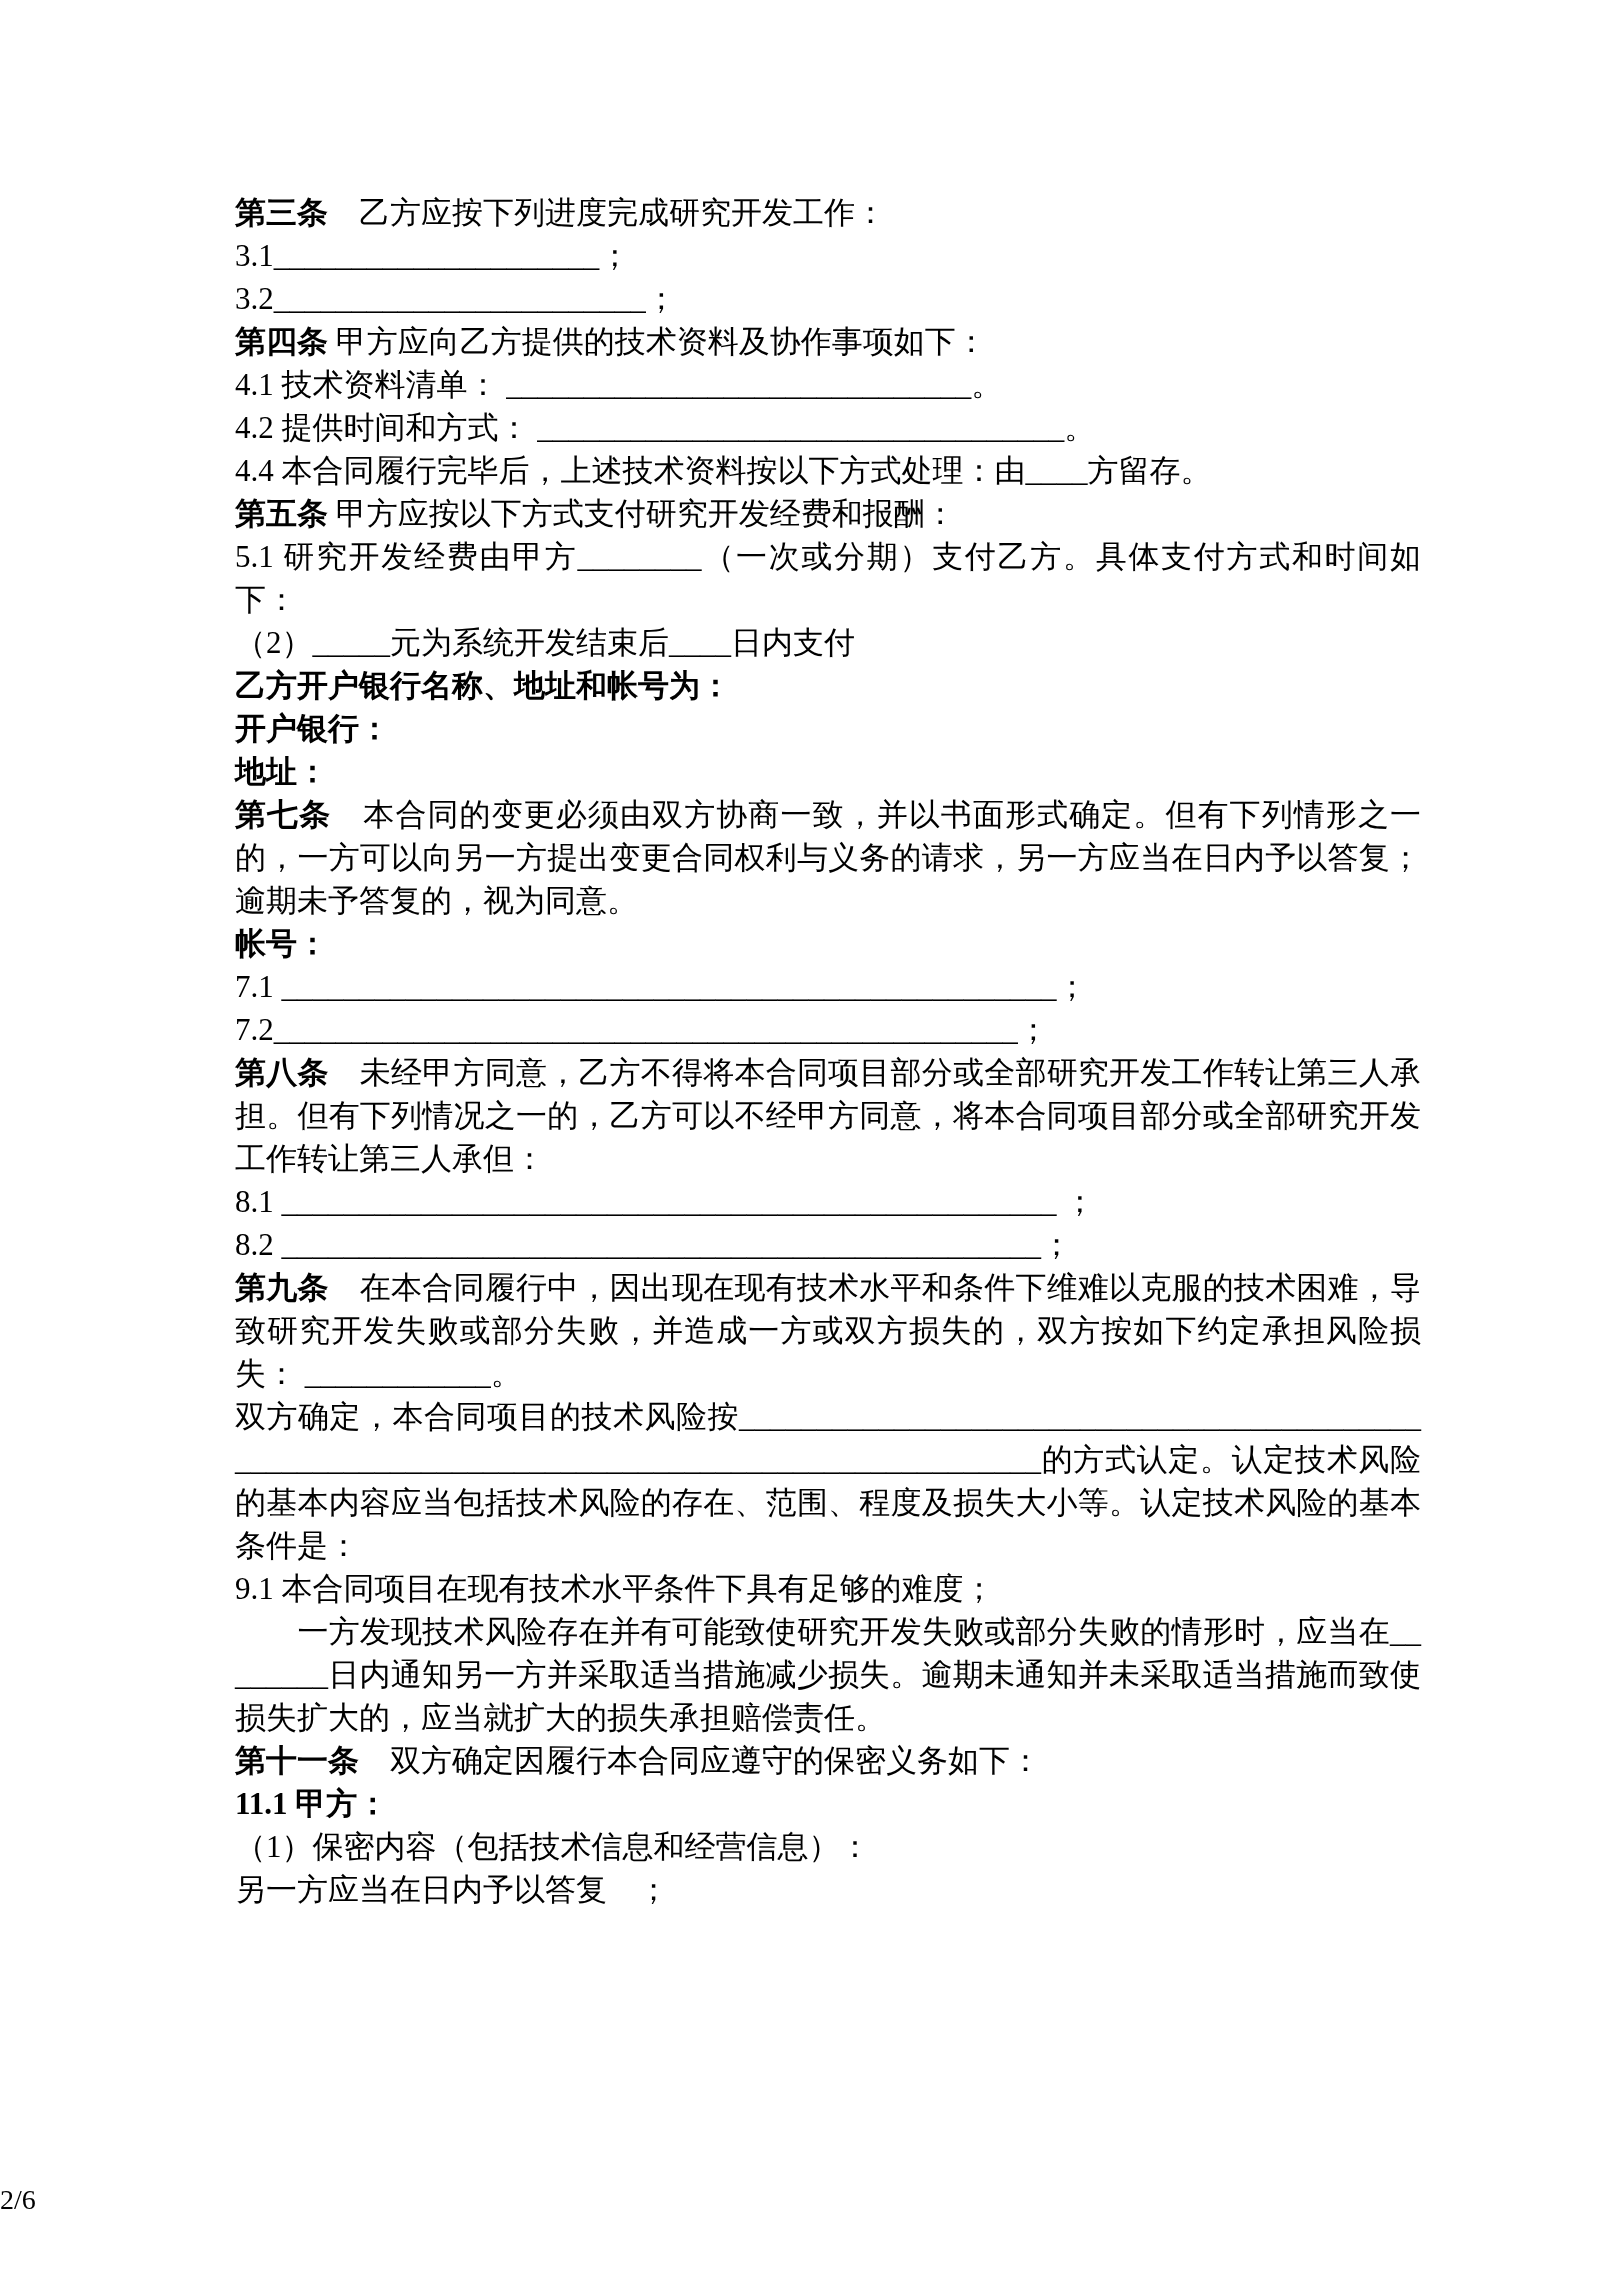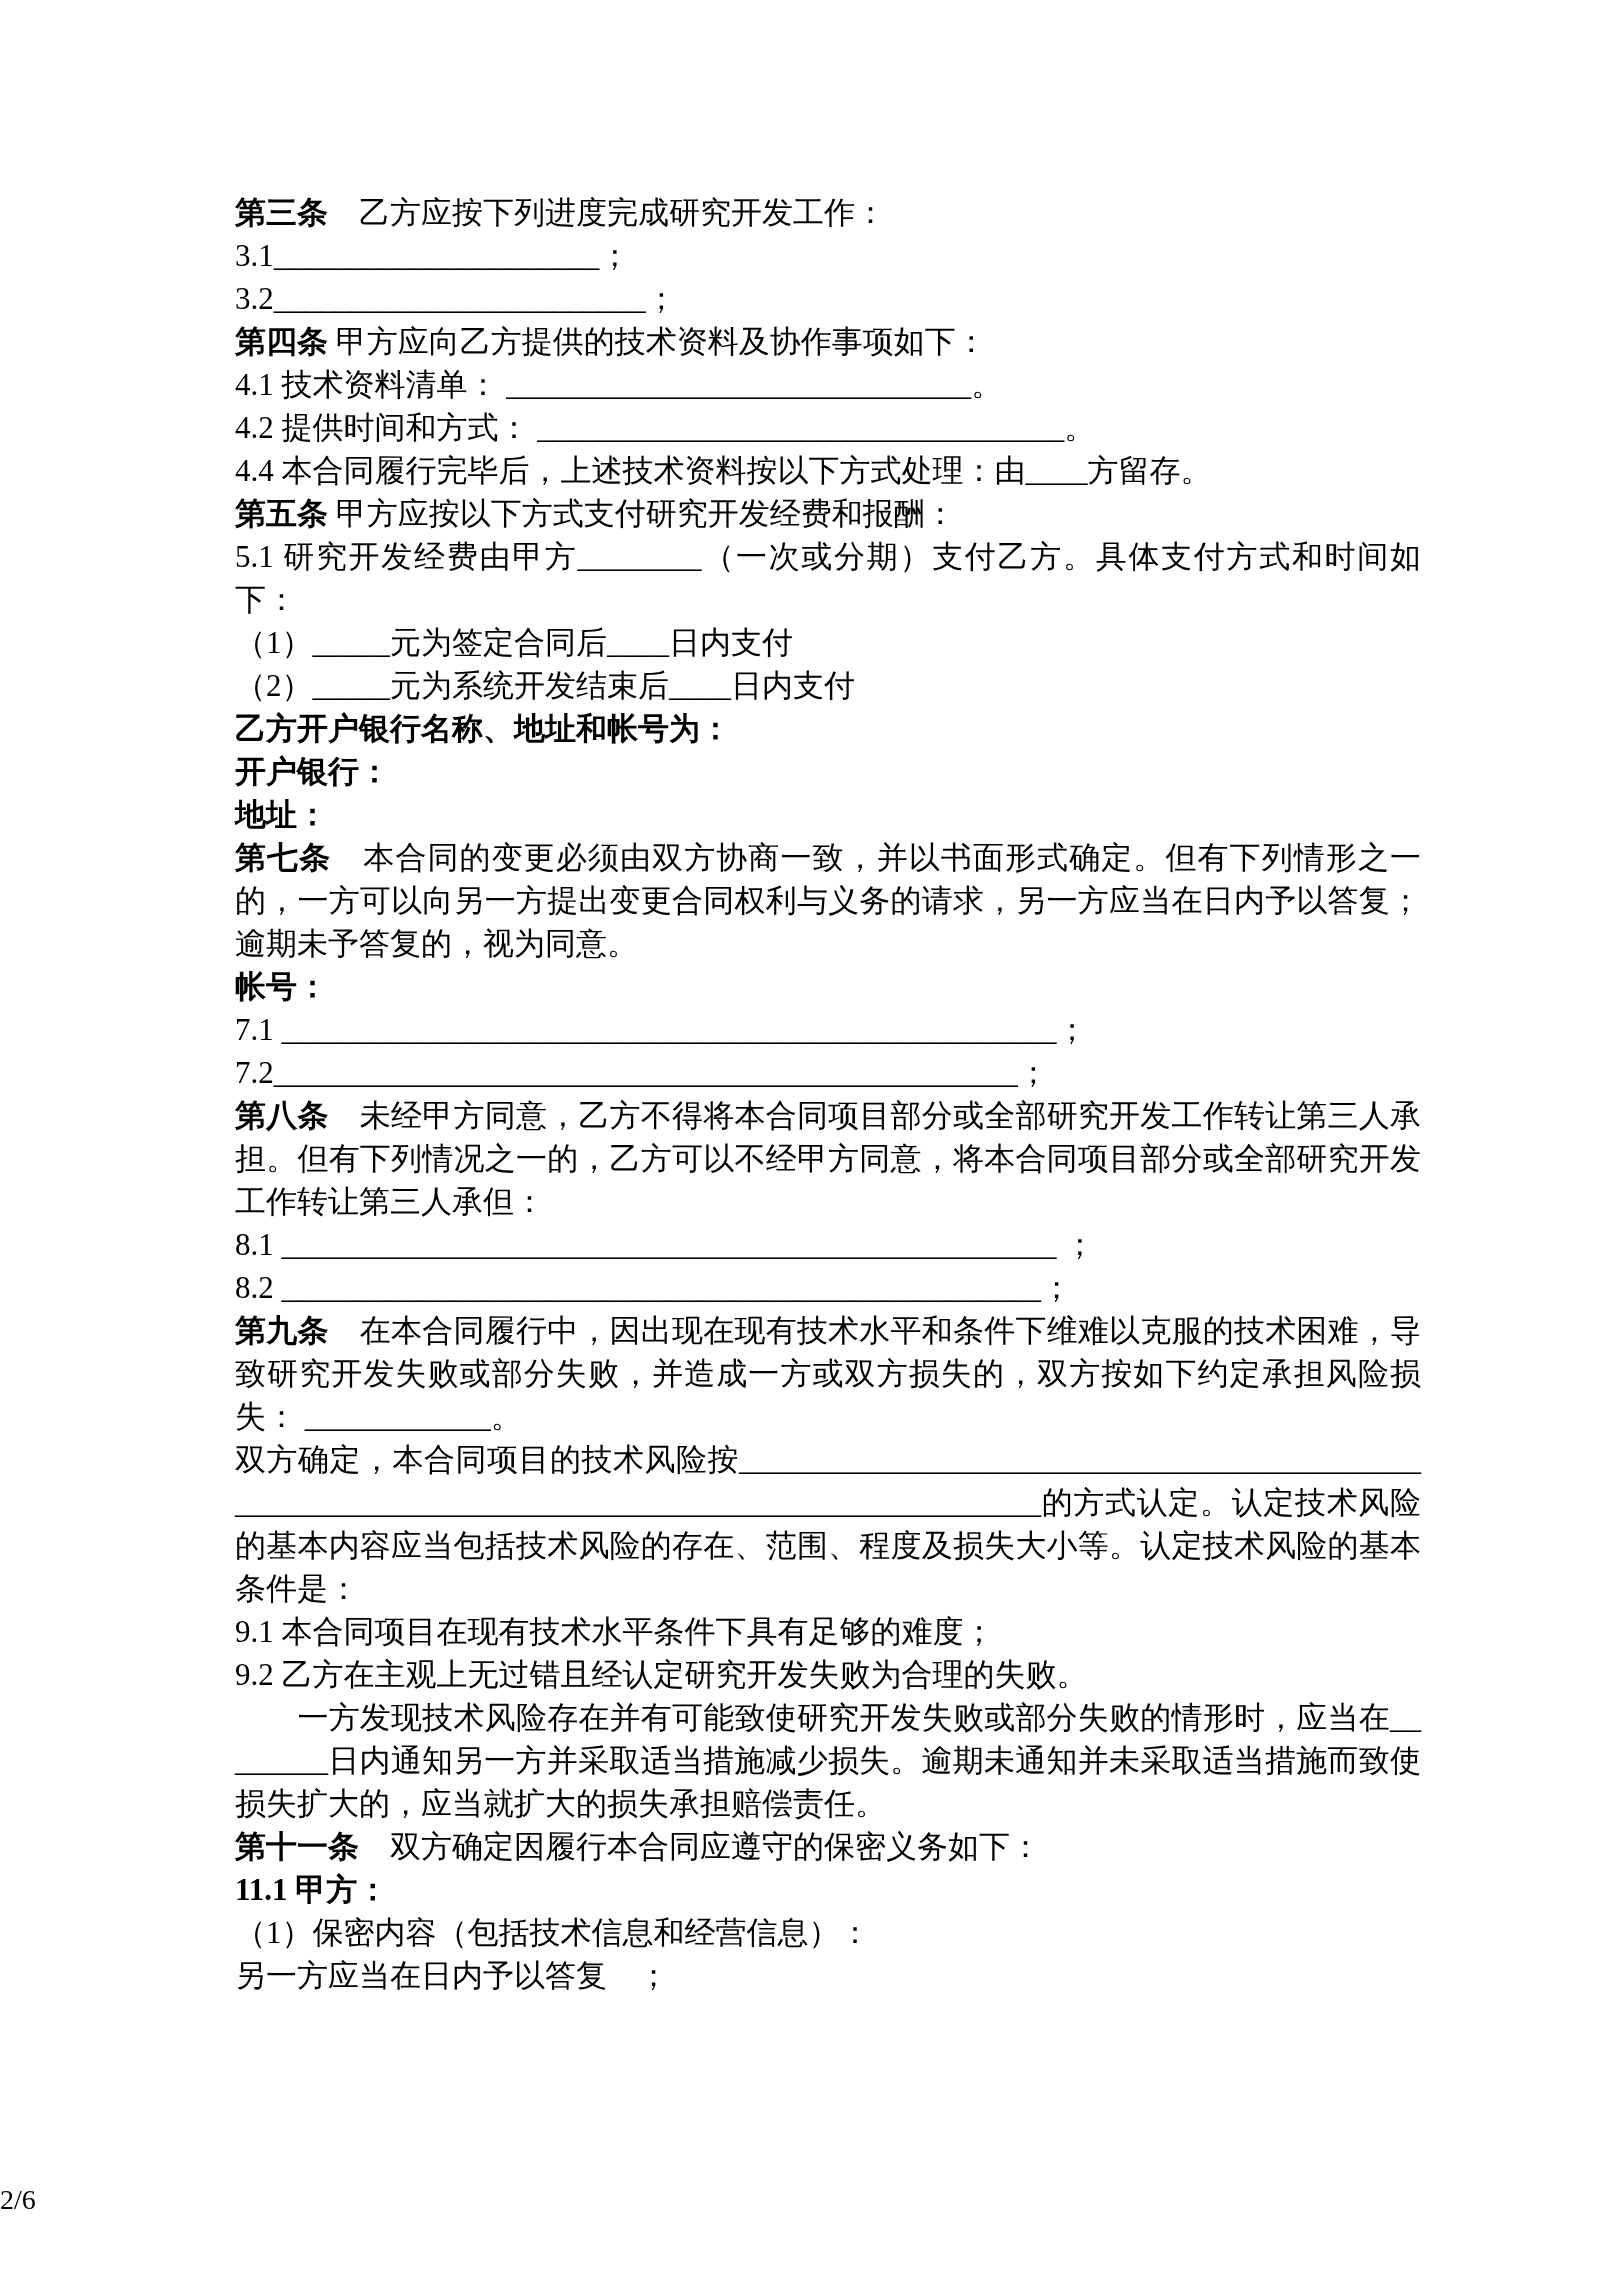--- a/index.html
+++ b/index.html
@@ -50,21 +50,20 @@
 
   <p><span>4.2 提供时间和方式： __________________________________。</span></p>
 
 
   <p><span>4.4 本合同履行完毕后，上述技术资料按以下方式处理：由____方留存。</span></p>
 
   <p><span class="b">第五条</span><span> 甲方应按以下方式支付研究开发经费和报酬：</span></p>
 
   <p><span>5.1 研究开发经费由甲方________（一次或分期）支付乙方。具体支付方式和时间如下：</span></p>
 
-  <p><span>（1）_____元为签定合同后____日内支付</span></p>
 
   <p><span>（2）_____元为系统开发结束后____日内支付</span></p>
 
   <p><span class="b">乙方开户银行名称、地址和帐号为：</span></p>
 
   <p><span class="b">开户银行：</span></p>
 
   <p><span class="b">地址：</span></p>
 
   <p><span class="b">第七条</span><span>　本合同的变更必须由双方协商一致，并以书面形式确定。但有下列情形之一的，一方可以向另一方提出变更合同权利与义务的请求，另一方应当在日内予以答复；逾期未予答复的，视为同意。</span></p>
@@ -80,21 +79,20 @@
   <p><span>8.1 __________________________________________________ ；</span></p>
 
   <p><span>8.2 _________________________________________________；</span></p>
 
   <p><span class="b">第九条</span><span>　在本合同履行中，因出现在现有技术水平和条件下维难以克服的技术困难，导致研究开发失败或部分失败，并造成一方或双方损失的，双方按如下约定承担风险损失： ____________。</span></p>
 
   <p><span>双方确定，本合同项目的技术风险按________________________________________________________________________________________________的方式认定。认定技术风险的基本内容应当包括技术风险的存在、范围、程度及损失大小等。认定技术风险的基本条件是：</span></p>
 
   <p><span>9.1 本合同项目在现有技术水平条件下具有足够的难度；</span></p>
 
-  <p><span>9.2 乙方在主观上无过错且经认定研究开发失败为合理的失败。</span></p>
 
   <p><span>　　一方发现技术风险存在并有可能致使研究开发失败或部分失败的情形时，应当在________日内通知另一方并采取适当措施减少损失。逾期未通知并未采取适当措施而致使损失扩大的，应当就扩大的损失承担赔偿责任。</span></p>
 
   <p><span class="b">第十一条</span><span>　双方确定因履行本合同应遵守的保密义务如下：</span></p>
 
   <p><span class="b">11.1 甲方：</span></p>
 
   <p><span>（1）保密内容（包括技术信息和经营信息）：</span></p>
 
   <p><span>另一方应当在日内予以答复　；</span></p>

